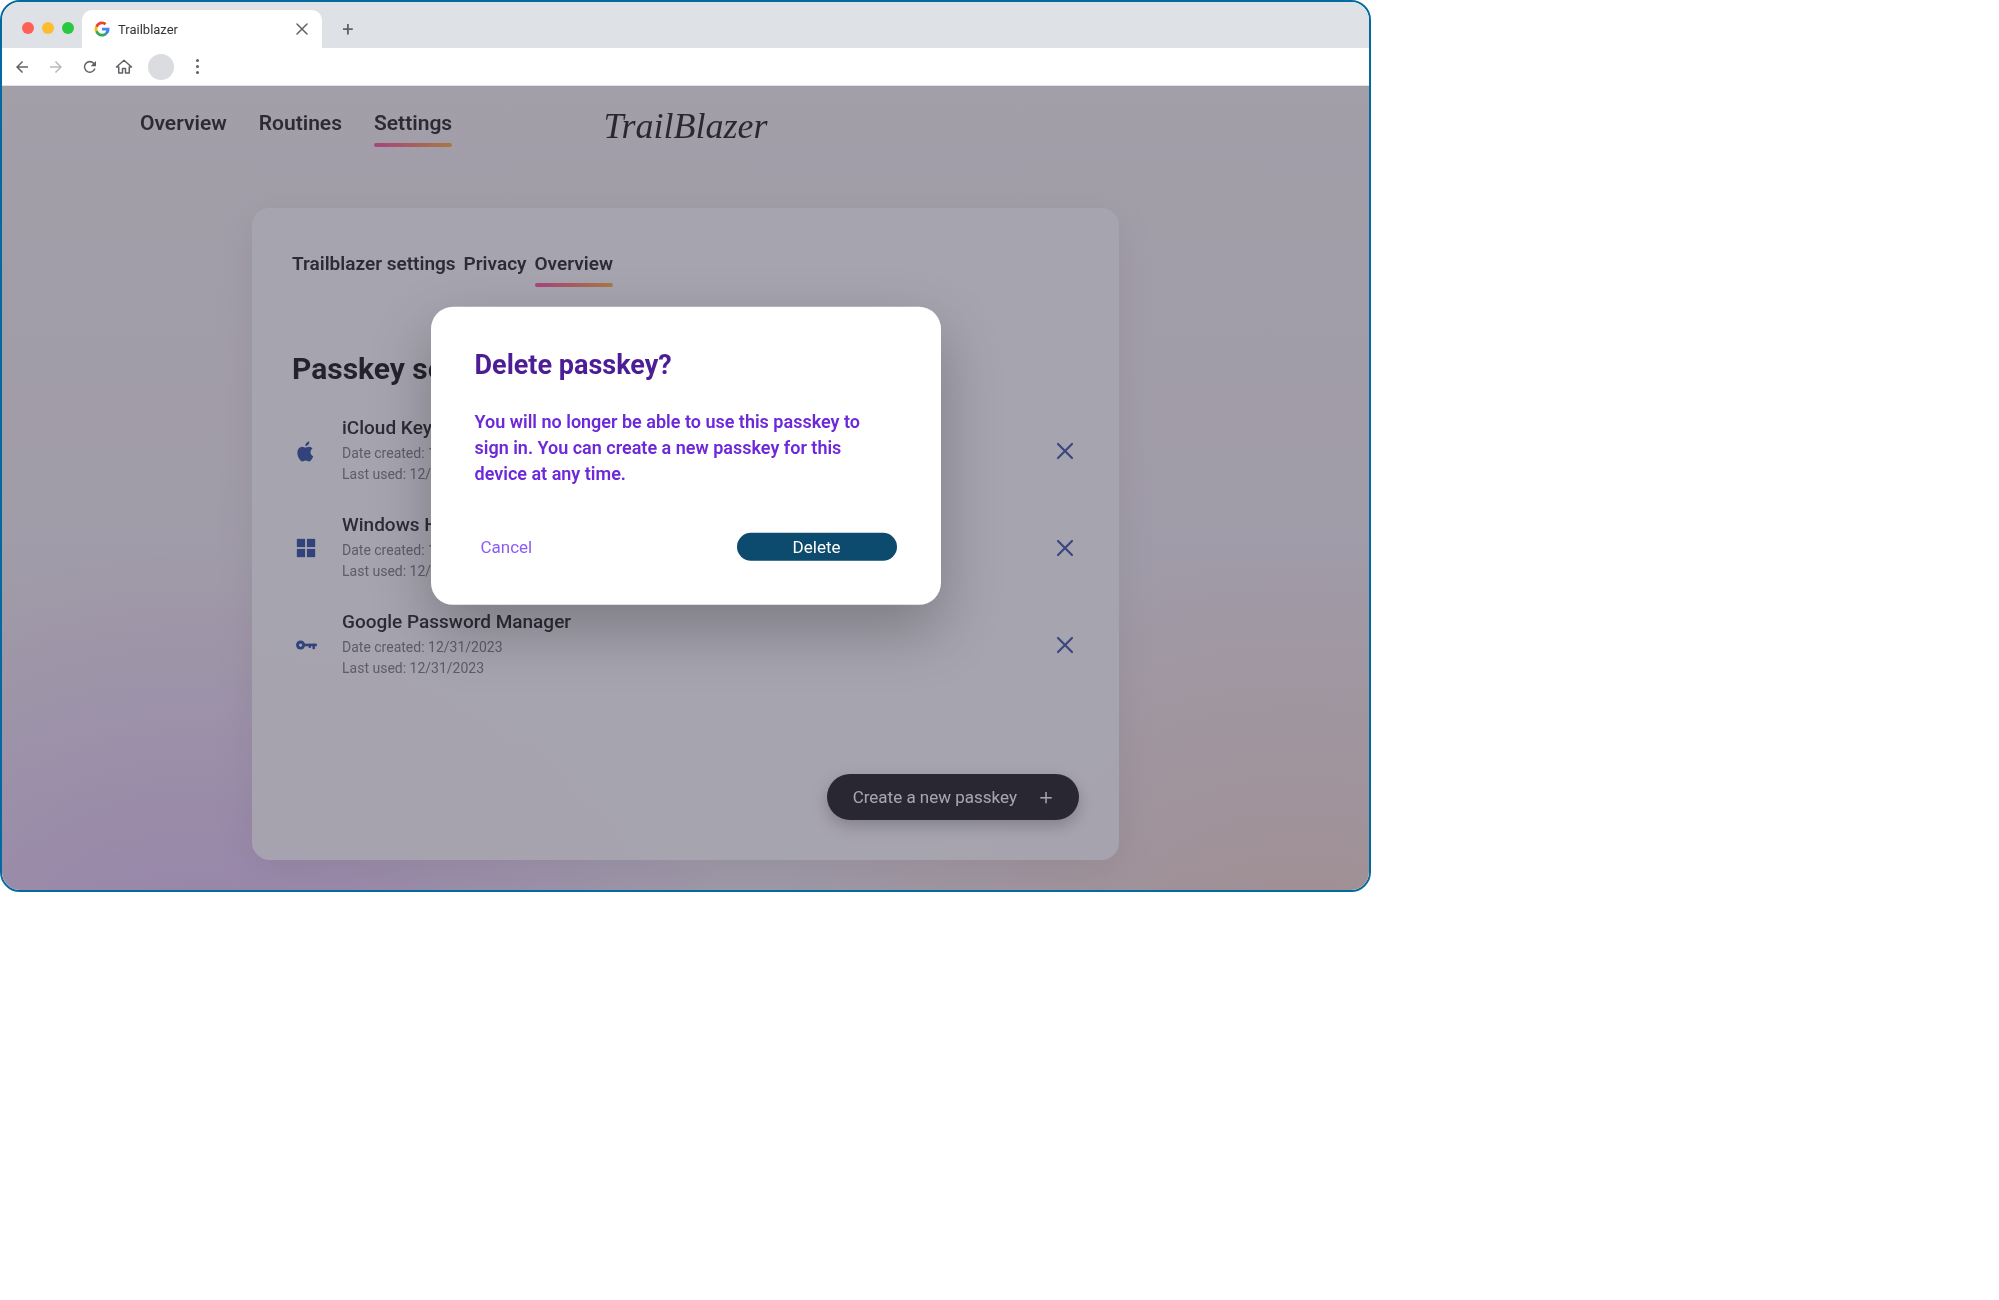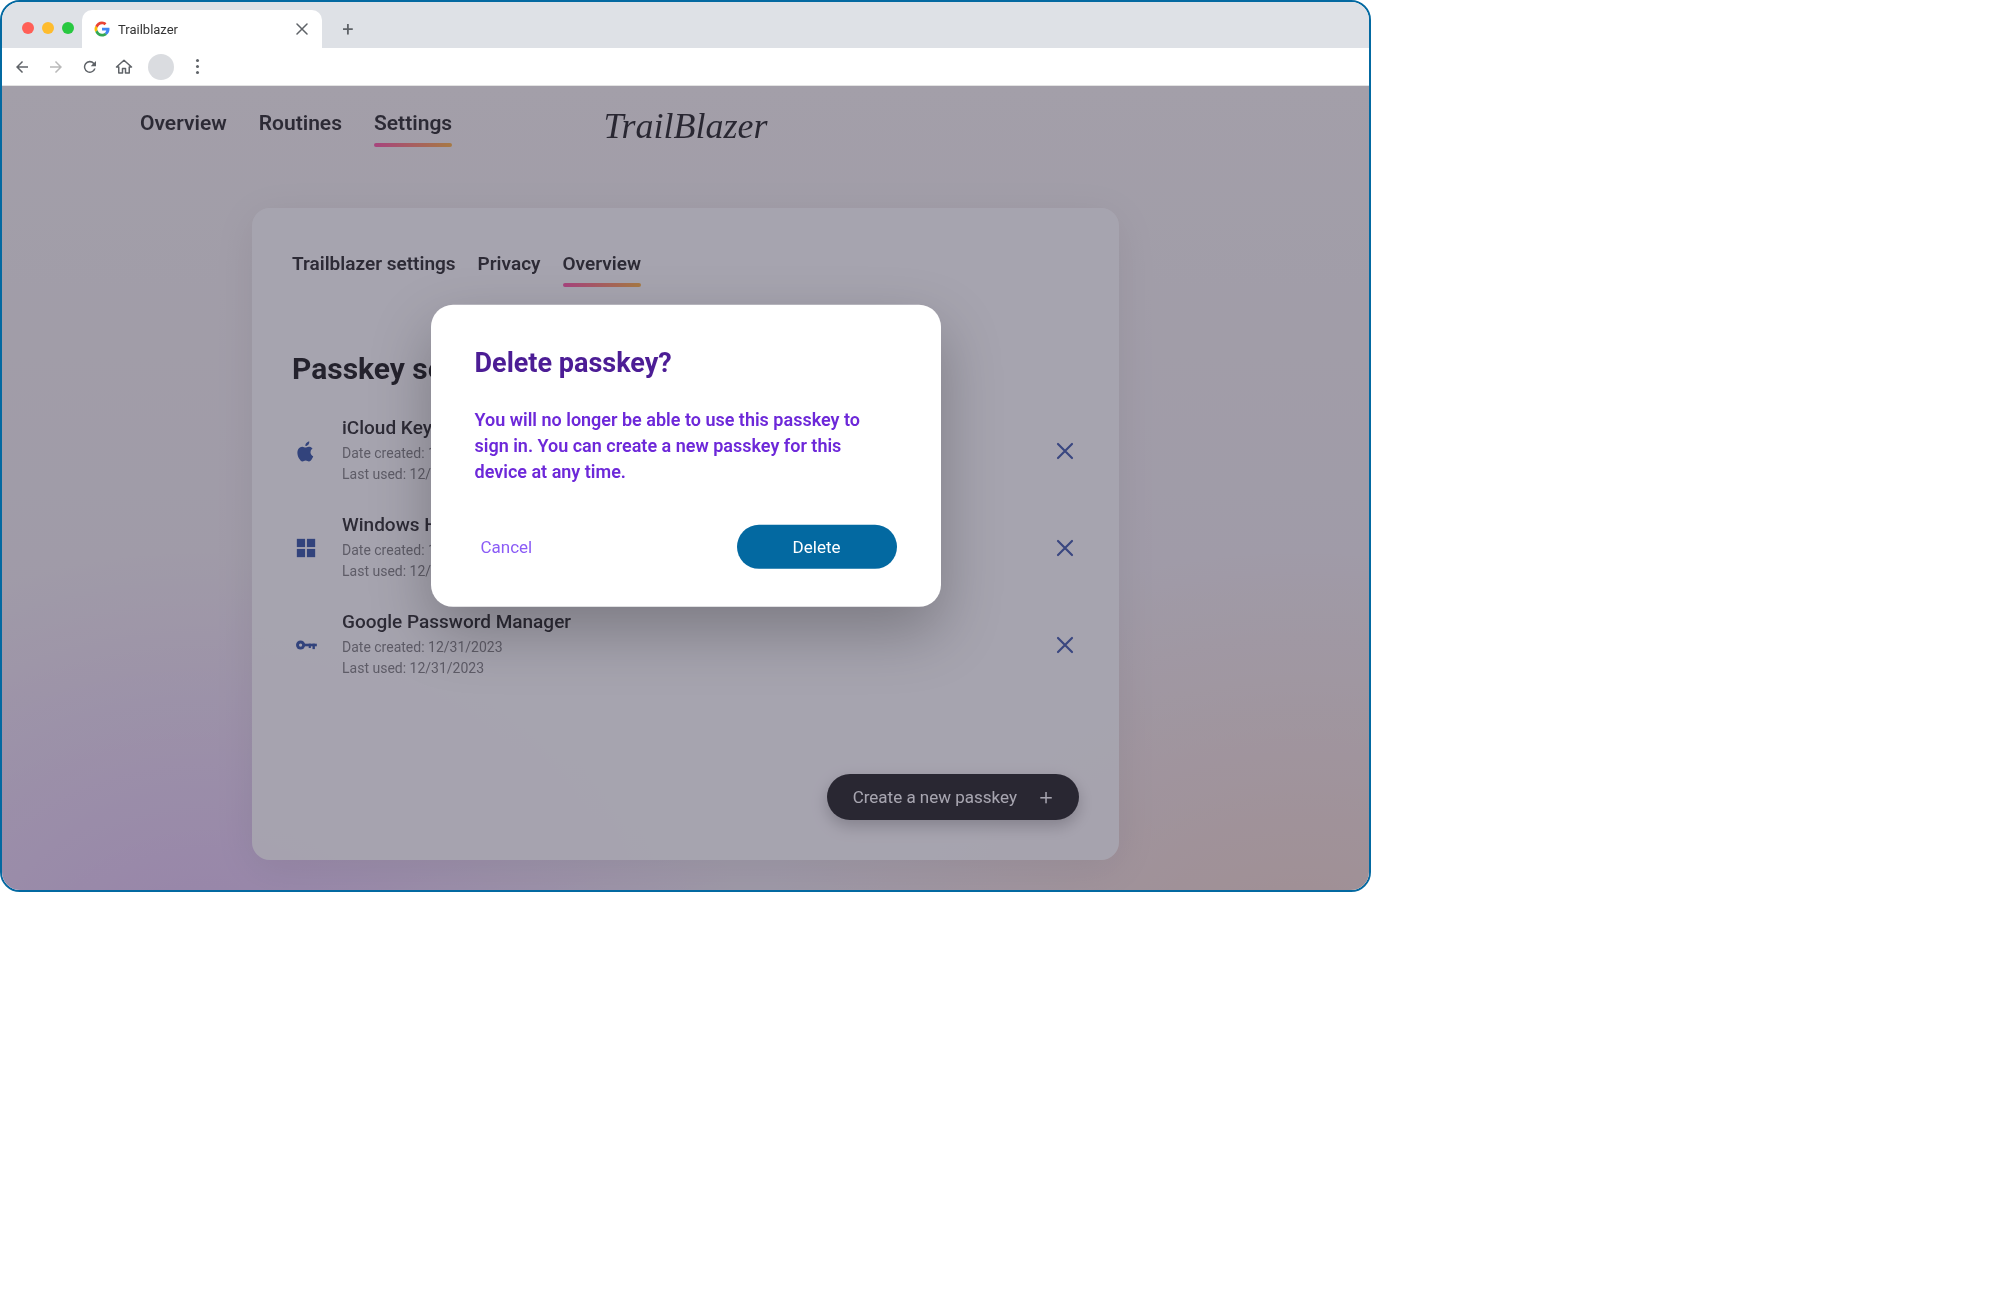--- a/index.html
+++ b/index.html
@@ -130,21 +130,21 @@
   }
 
   .card {
     position:absolute;
     left: 250px; right: 250px; top: 122px; bottom: 30px;
     background: rgba(255,255,255,0.9);
     border-radius: 18px;
     box-shadow: 0 8px 40px rgba(0,0,0,0.08);
     padding: 44px 40px 40px 40px;
   }
-  .subtabs { display:flex; gap:22px; }
+  .subtabs { display:flex; gap:8px; }
   .subtab {
     font-size:19px; font-weight:600; color:#222; cursor:pointer;
     position:relative; padding-bottom:6px;
   }
   .subtab.active::after {
     content:""; position:absolute; left:0; right:0; bottom:-6px; height:4px;
     background: linear-gradient(90deg,#ff4fa3,#ffb03a);
     border-radius:2px;
   }
 
@@ -189,22 +189,22 @@
     background:#fff; border-radius:22px;
     padding: 42px 44px 38px 44px;
     box-shadow: 0 25px 60px rgba(0,0,0,0.25);
   }
   .modal-title { font-size:27px; font-weight:700; color:#4c1d95; margin-bottom:28px; }
   .modal-body  { font-size:18px; font-weight:600; color:#6d28d9; line-height:1.45; margin-bottom:40px;}
   .modal-actions { display:flex; align-items:center; gap:20px; }
   .btn-cancel { font-size:17px; color:#8b5cf6; cursor:pointer; padding:10px 6px;text-align:center;}
   .btn-delete {
     margin-left:auto;
-    background:#0369a1; color:#fff; border-radius:22px;
-    height:44px; padding:0 56px;
+    background:#0c4a6e; color:#fff; border-radius:22px;
+    height:28px; padding:0 56px;
     display:flex; align-items:center; justify-content:center;
     font-size:17px; cursor:pointer;
   }
 
   svg { display:block; }
 </style>
 </head>
 <body>
 
 <div class="window">

